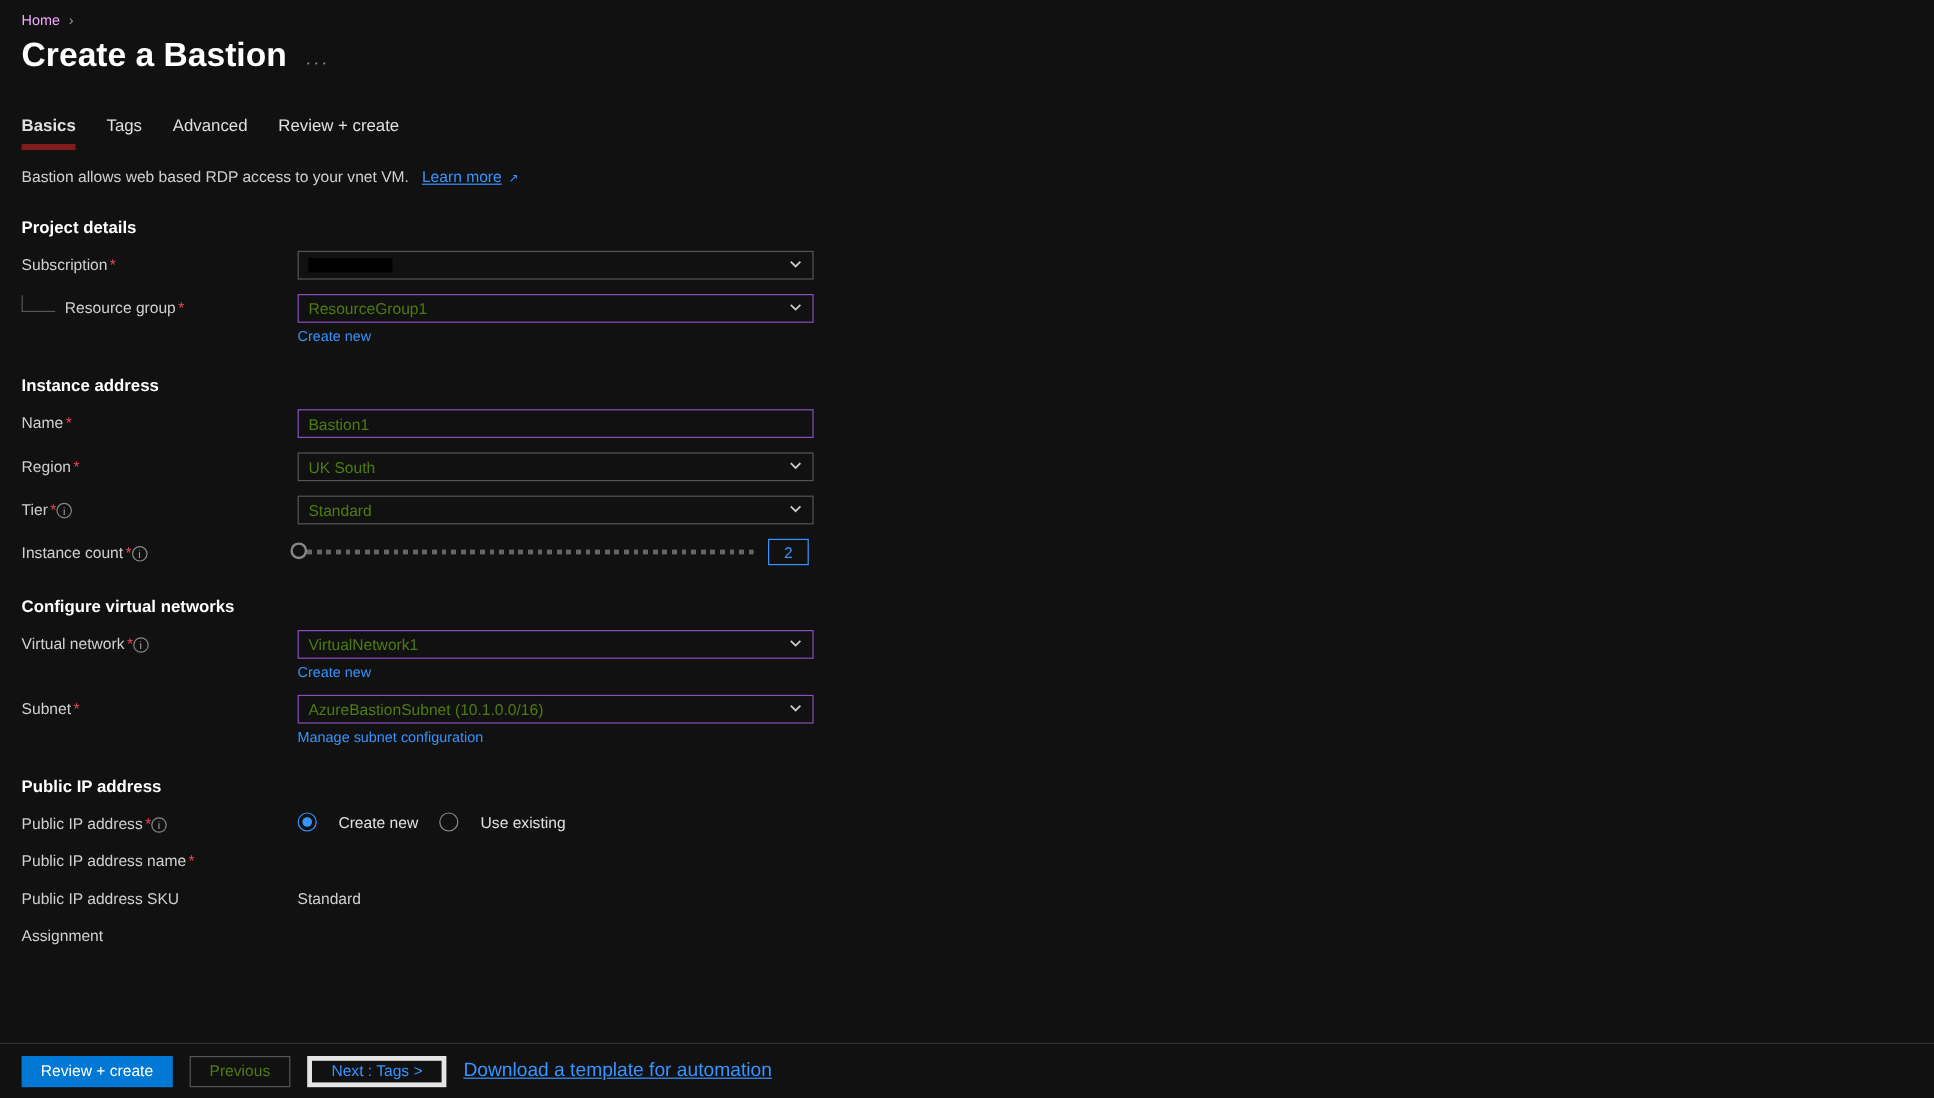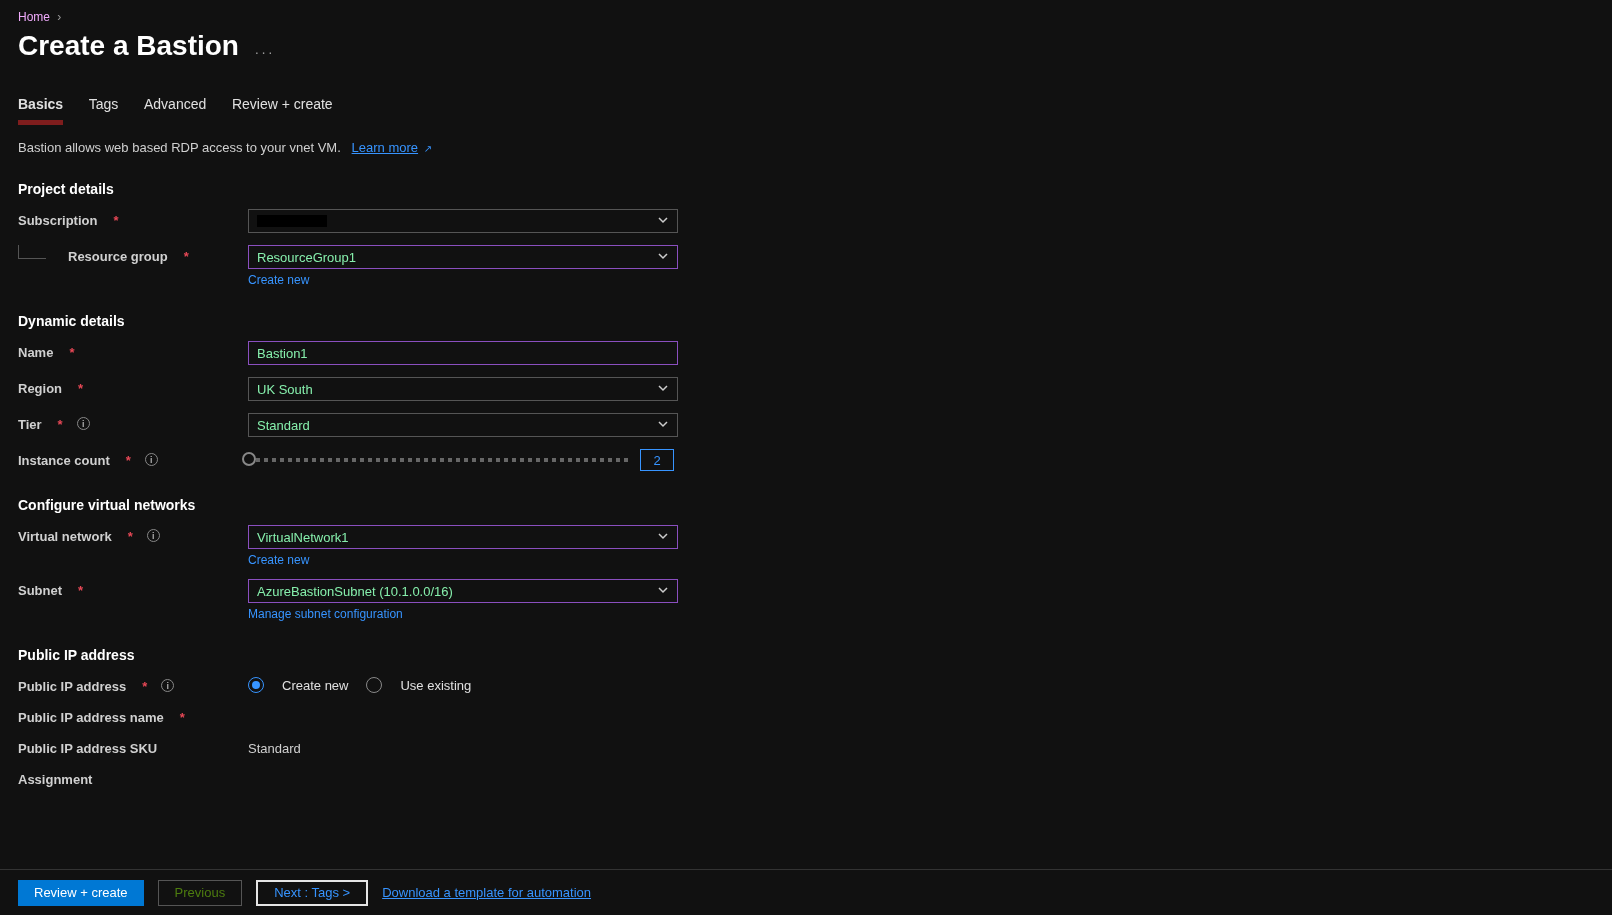--- a/index.html
+++ b/index.html
@@ -24,29 +24,29 @@
   .tab { display: inline-block; padding: 6px 0 8px 0; margin-right: 22px; color: #e0e0e0; cursor: pointer; font-size: 14px; }
   .tab.active { border-bottom: 5px solid #7f1d1d; font-weight: 600; }
 
   .intro { margin-top: 14px; color: #d0d0d0; font-size: 13px; }
   .intro a { color: #3794ff; text-decoration: underline; }
   .ext-icon { font-size: 10px; margin-left: 2px; color: #3794ff; }
 
   .section-title { margin-top: 26px; font-weight: 600; color: #ffffff; font-size: 14px; }
 
   .form-row { display: flex; align-items: flex-start; margin-top: 12px; }
-  .label-col { width: 230px; padding-top: 4px; color: #d0d0d0; font-size: 13px; display: flex; align-items: flex-start; gap: 14px; font-weight: bold; }
+  .label-col { width: 230px; padding-top: 4px; color: #d0d0d0; font-size: 13px; display: flex; align-items: flex-end; gap: 0; }
   .label-col .indent { display:inline-block; width:28px; border-left:1px solid #555; border-bottom:1px solid #555; height:14px; margin-right:8px; position:relative; top:-4px;}
   .req { color: #e74856; margin-left: 2px; }
   .info-icon { width:13px; height:13px; border:1px solid #888; border-radius:50%; display:inline-flex; align-items:center; justify-content:center; font-size:9px; color:#aaa; cursor:pointer; }
   .ctrl-col { width: 430px; }
 
   .select, .textinput {
     width: 100%; height: 24px; background: #111111; border: 1px solid #555;
-    color: #86efac; padding: 0 28px 0 8px; font-size: 13px; position: relative;
+    color: #4d7c0f; padding: 0 28px 0 8px; font-size: 13px; position: relative;
     display: flex; align-items: center; cursor: pointer;
   }
   .select.highlight, .textinput.highlight { border: 1px solid #8a4fbf; }
   .select .chevdown { position: absolute; right: 8px; top: 4px; }
   .chevdown svg { width:12px; height:12px; }
   .textinput { cursor: text; }
   .textinput .check { position:absolute; right:8px; top:4px; color:#6bb36b; }
   .redacted { background:#000; display:inline-block; width:70px; height:12px; }
 
   .sublink { color:#3794ff; font-size:12px; margin-top:4px; cursor:pointer; }
@@ -68,22 +68,22 @@
   .static-val { color:#d0d0d0; padding-top:4px; }
 
   .footer {
     position:absolute; bottom:0; left:0; right:0; height:46px;
     border-top:1px solid #333; background:#111; display:flex; align-items:center;
     padding-left:18px; gap:14px;
   }
   .btn { height:26px; padding:0 16px; font-size:13px; display:inline-flex; align-items:center; cursor:pointer; border:none;}
   .btn.primary { background:#0078d4; color:#fff; }
   .btn.secondary { background:transparent; color:#4d7c0f; border:1px solid #555;}
-  .btn.outline { background:transparent; color:#3794ff; border:2px solid #e5e5e5;}
-  .footer a { color:#3794ff; text-decoration:underline; font-size:13px; cursor:pointer;}
+  .btn.outline { background:transparent; color:#3794ff; border:4px solid #e5e5e5;}
+  .footer a { color:#3794ff; text-decoration:underline; font-size:16px; cursor:pointer;}
 
   svg.chev path { stroke:#ccc; stroke-width:1.5; fill:none; }
   svg.check path { stroke:#6bb36b; stroke-width:1.8; fill:none; }
 </style>
 </head>
 <body>
 
 <div class="page">
 
   <div class="breadcrumb">
@@ -137,21 +137,21 @@
       <div class="select highlight">
         <span>ResourceGroup1</span>
         <span class="chevdown"><svg class="chev" viewBox="0 0 12 12">
               <path d="M2 4 L6 8 L10 4"></path>
             </svg></span>
       </div>
       <div class="sublink">Create new</div>
     </div>
   </div>
 
-  <div class="section-title">Dynamic details</div>
+  <div class="section-title">Instance address</div>
 
   <div class="form-row">
     <div class="label-col">
       <span>Name</span>
         <span class="req">*</span>
     </div>
     <div class="ctrl-col">
       <div class="textinput highlight">
         <span>Bastion1</span>
         <span class="check">

